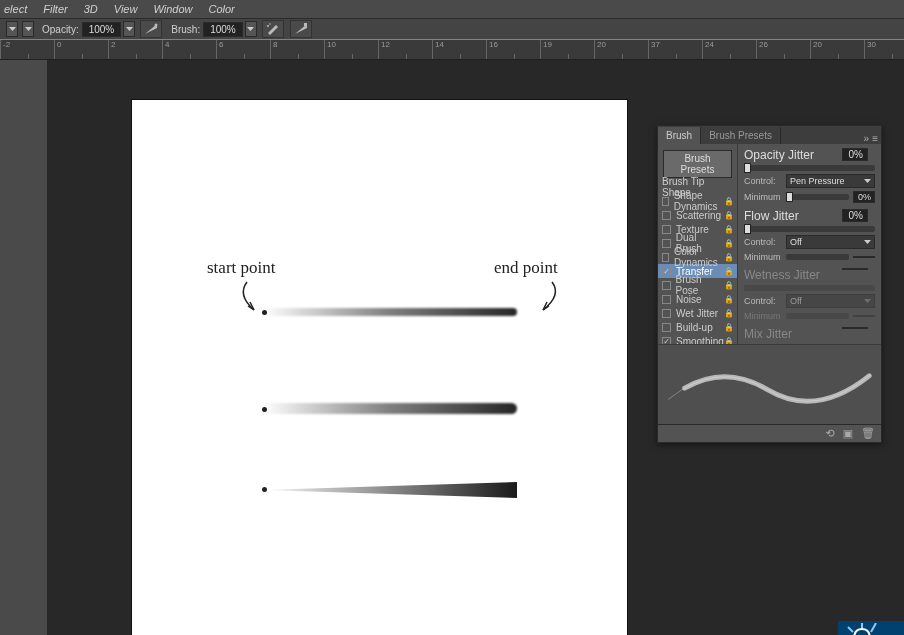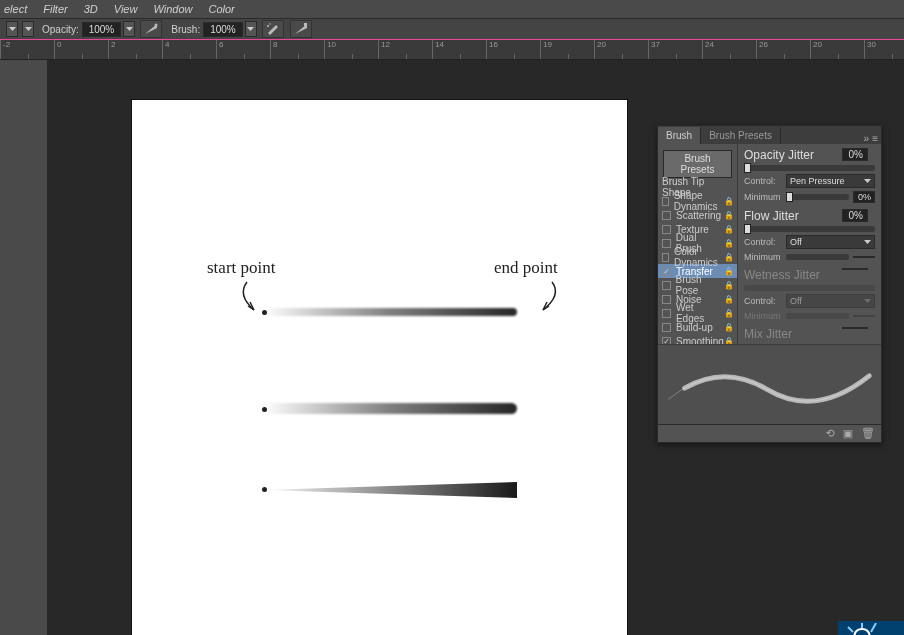--- a/index.html
+++ b/index.html
@@ -226,21 +226,21 @@
             <span>Brush Pose</span>
             <span class="lock">🔒</span>
           </div>
           <div class="brrow">
             <span class="chk"></span>
             <span>Noise</span>
             <span class="lock">🔒</span>
           </div>
           <div class="brrow">
             <span class="chk"></span>
-            <span>Wet Edges</span>
+            <span>Wet Jitter</span>
             <span class="lock">🔒</span>
           </div>
           <div class="brrow">
             <span class="chk"></span>
             <span>Build-up</span>
             <span class="lock">🔒</span>
           </div>
           <div class="brrow">
             <span class="chk">✓</span>
             <span>Smoothing</span>

